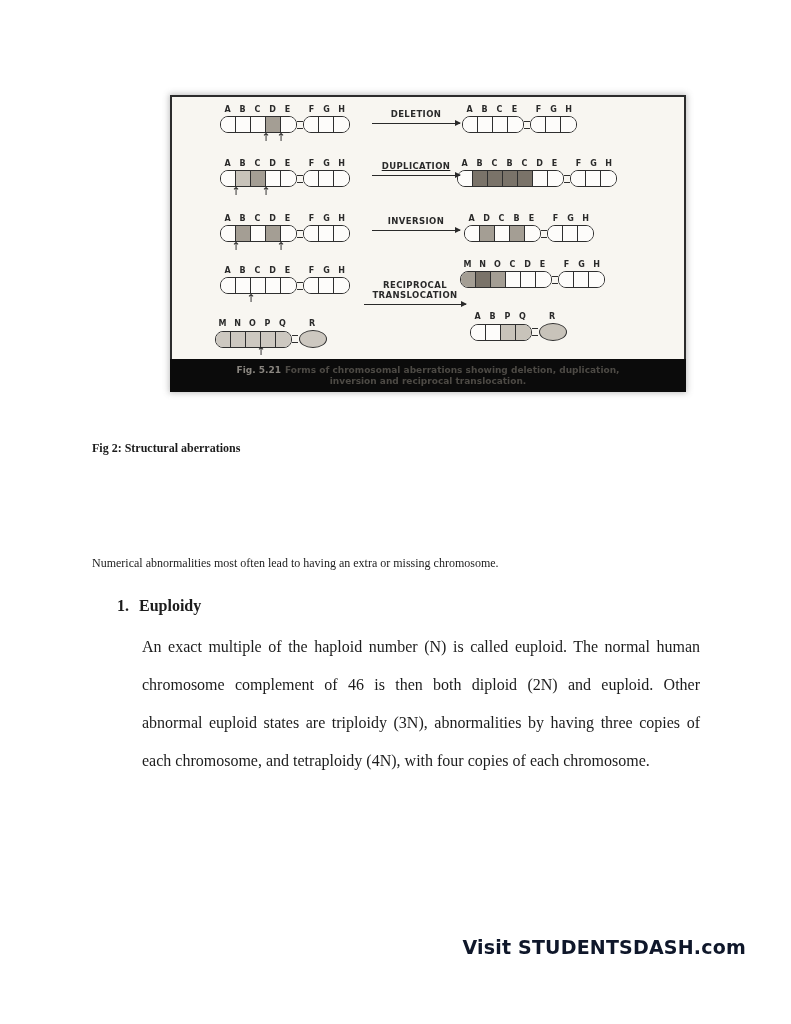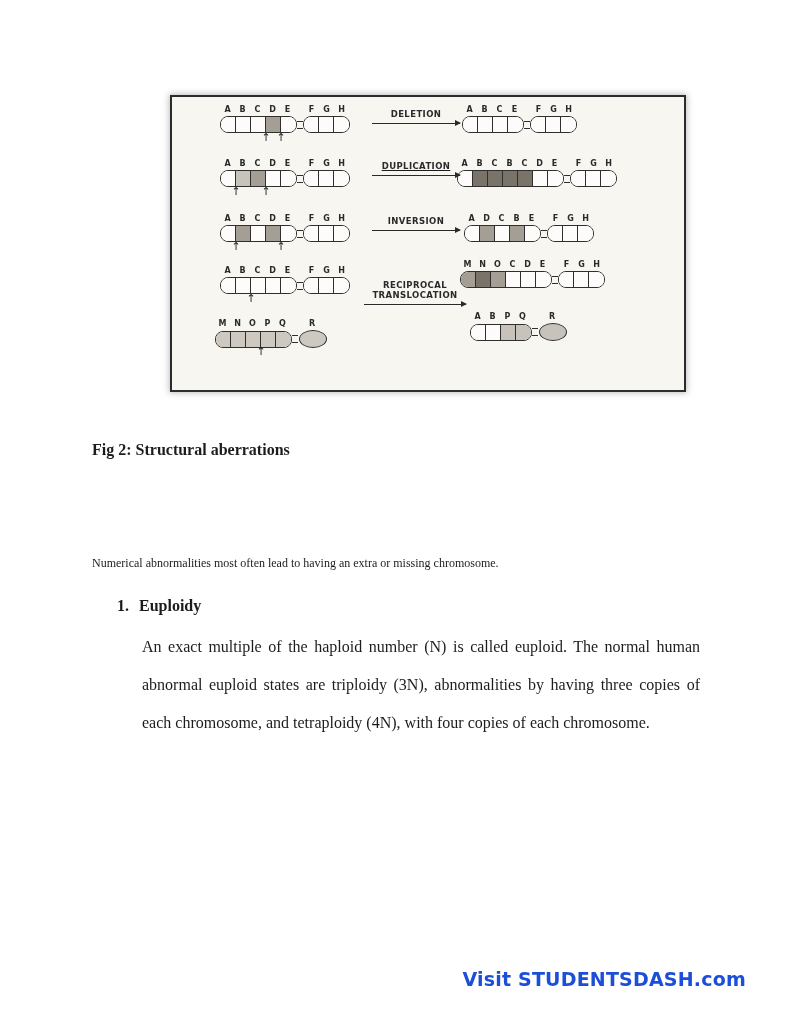--- a/index.html
+++ b/index.html
@@ -31,30 +31,30 @@
   .up-arrow{position:absolute;top:27px;font-size:11px;line-height:11px;color:#1e1e1e;
             font-family:"DejaVu Sans",sans-serif;}
 
   .mid{position:absolute;text-align:center;font-family:"DejaVu Sans",sans-serif;}
   .mid-label{font-size:8.5px;font-weight:bold;letter-spacing:.4px;color:#2a2a2a;line-height:10px;}
   .mid-line{margin-top:4px;height:0;border-top:1.4px solid #2a2a2a;position:relative;}
   .mid-line::after{content:"";position:absolute;right:-1px;top:-4px;
             border-left:6px solid #2a2a2a;border-top:3.5px solid transparent;border-bottom:3.5px solid transparent;}
 
   
-  .fig2{position:absolute;left:92px;top:441px;font-size:16px;font-weight:bold;}
+  .fig2{position:absolute;left:92px;top:441px;font-size:12px;font-weight:bold;}
   .heading{position:absolute;left:92px;width:608px;top:518px;text-align:center;font-size:16px;font-weight:bold;}
   .intro{position:absolute;left:92px;top:556px;font-size:12px;}
   .listrow{position:absolute;left:117px;top:597px;font-size:16px;font-weight:bold;text-align:right;}
   .listrow .num{margin-right:10px;}
   .para{position:absolute;left:142px;top:628px;width:558px;font-size:16px;}
   .jline{line-height:38px;text-align:justify;text-align-last:justify;}
   .jline.last{text-align-last:left;}
-  .footer{position:absolute;right:45px;top:968px;font-family:"DejaVu Sans",sans-serif;
-          font-size:19px;font-weight:bold;letter-spacing:.2px;color:#1d4ed8;margin-left:42px;}
+  .footer{position:absolute;right:45px;top:936px;font-family:"DejaVu Sans",sans-serif;
+          font-size:19px;font-weight:bold;letter-spacing:.2px;color:#0f172a;margin-left:42px;}
 </style>
 </head>
 <body>
 
 <div class="page">
 
   <div class="figure">
     <div class="figure-canvas">
         <div class="chrom" style="left: 48px; top: 8px;">
           <div class="chrom-labels">
@@ -345,32 +345,38 @@
         <div class="mid" style="left: 200px; top: 119px; width: 88px;">
           <div class="mid-label">INVERSION</div>
           <div class="mid-line"></div>
         </div>
         <div class="mid" style="left: 192px; top: 183px; width: 102px;">
           <div class="mid-label">RECIPROCAL</div>
           <div class="mid-label">TRANSLOCATION</div>
           <div class="mid-line"></div>
         </div>
       </div>
+    <div class="figure-caption-bar">
+      <div class="figure-caption-text">
+        <span class="fig-num">Fig. 5.21</span><span>Forms of chromosomal aberrations showing deletion, duplication, inversion and reciprocal translocation.</span>
+      </div>
+    </div>
   </div>
 
   <div class="fig2">Fig 2: Structural aberrations</div>
 
 
   <div class="intro">Numerical abnormalities most often lead to having an extra or missing chromosome.</div>
 
   <div class="listrow">
     <span class="num">1.</span><span>Euploidy</span>
   </div>
 
   <div class="para">
       <div class="jline">An exact multiple of the haploid number (N) is called euploid. The normal human</div>
+      <div class="jline">chromosome complement of 46 is then both diploid (2N) and euploid. Other</div>
       <div class="jline">abnormal euploid states are triploidy (3N), abnormalities by having three copies of</div>
       <div class="jline last">each chromosome, and tetraploidy (4N), with four copies of each chromosome.</div>
     </div>
 
   <div class="footer">Visit STUDENTSDASH.com</div>
 
 </div>
 
 </body></html>

